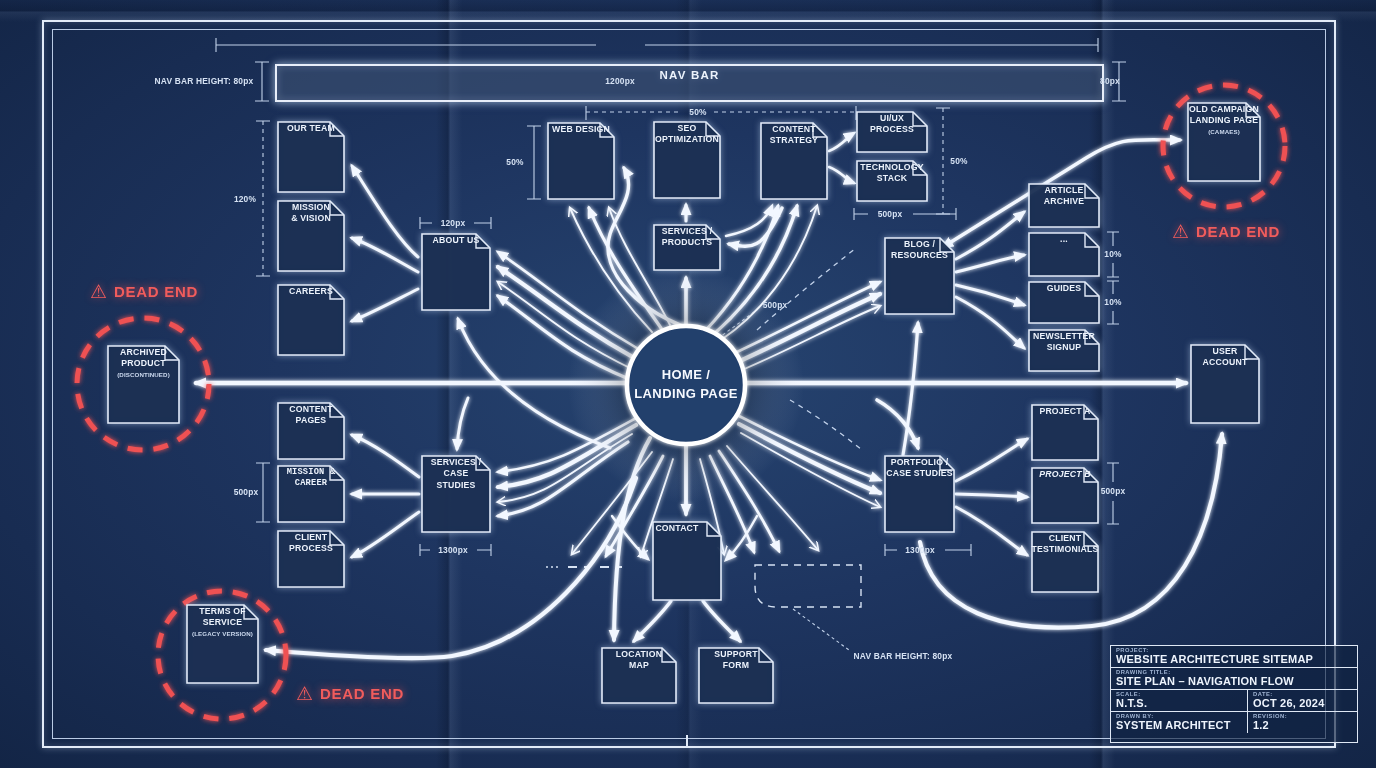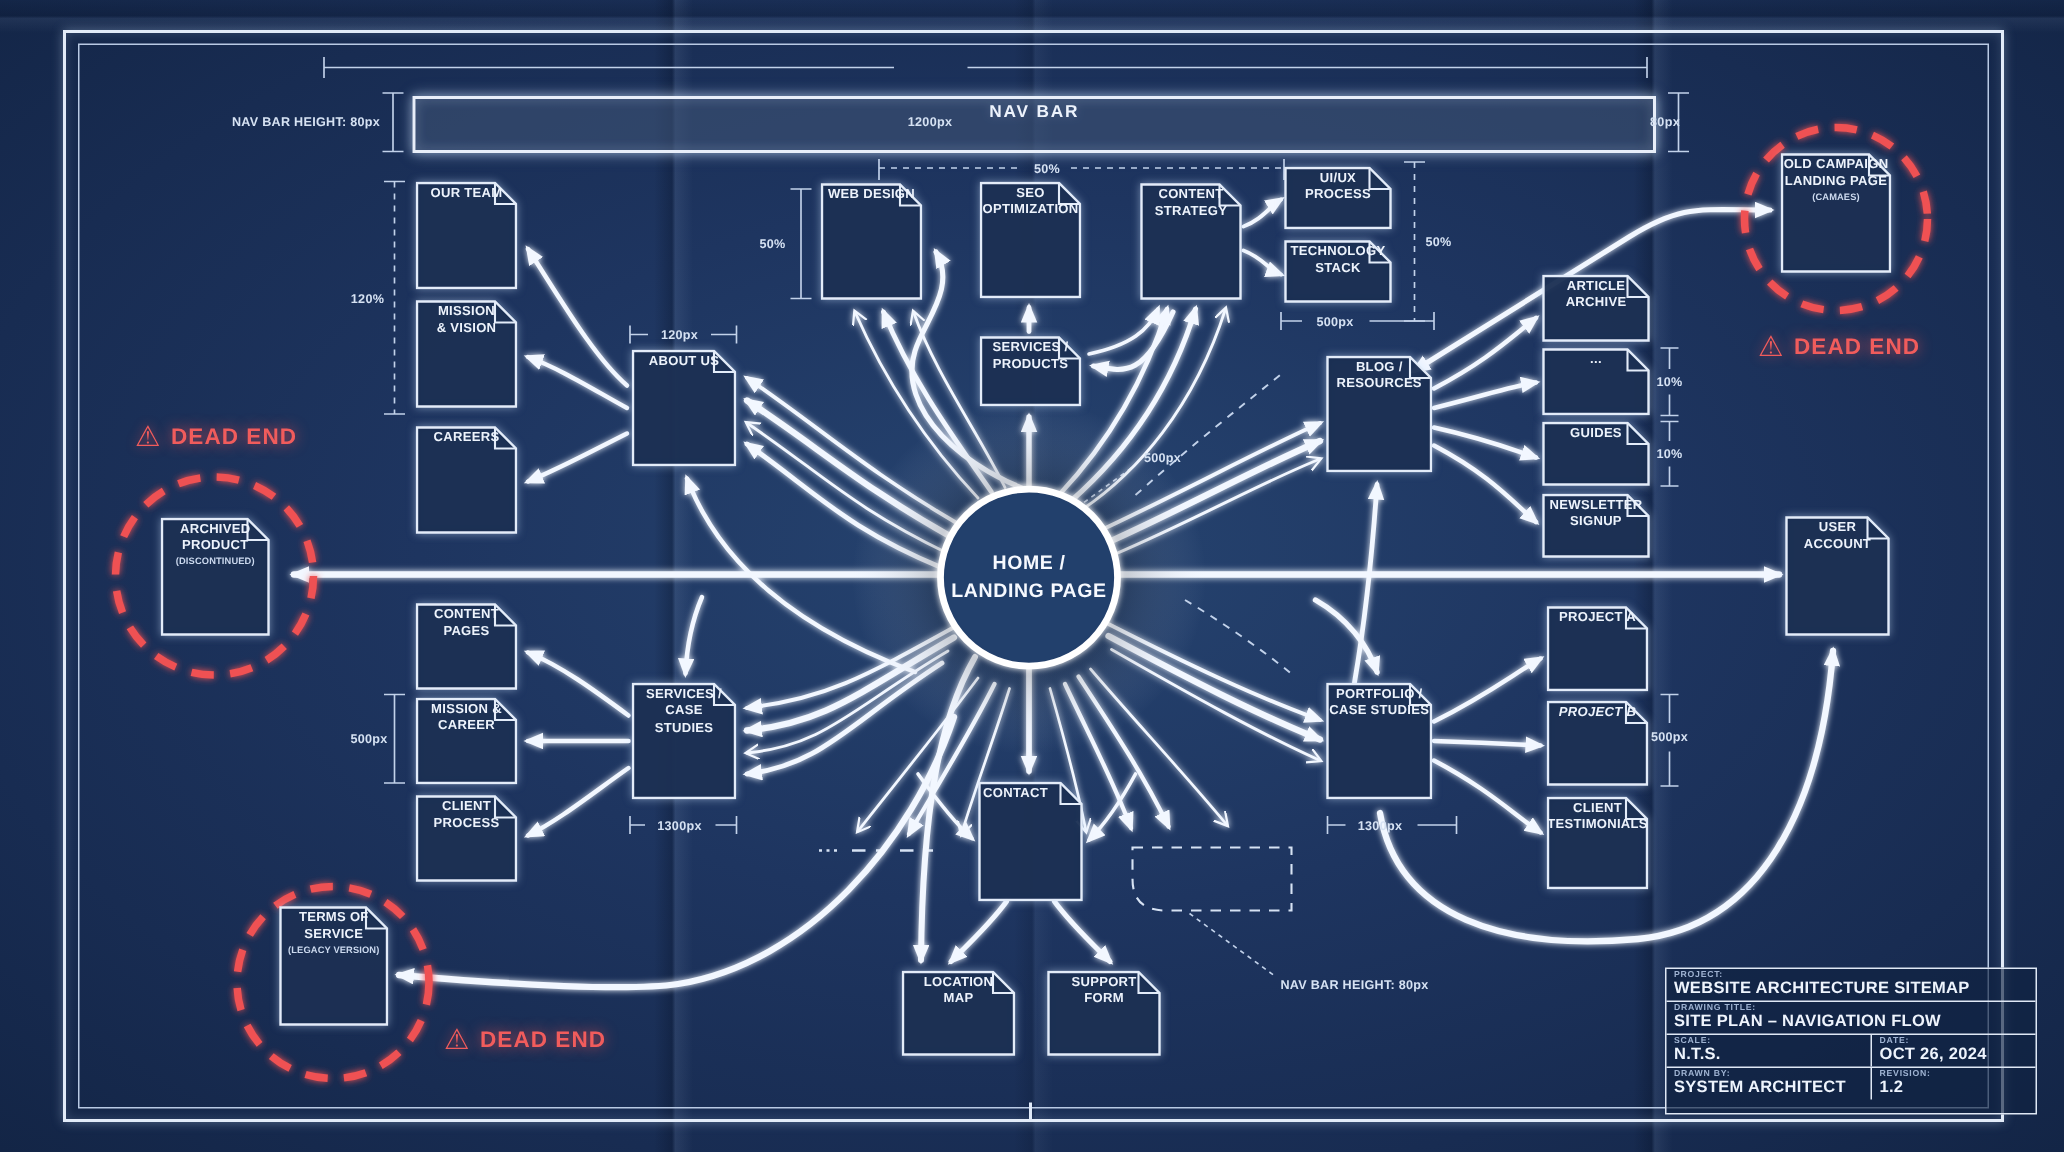--- a/index.html
+++ b/index.html
@@ -255,21 +255,21 @@
       <div class="node" style="left: 277px; top: 402px; width: 68px; height: 58px;">
         <svg width="68" height="58" viewBox="0 0 68 58" style="position:absolute;left:0;top:0">
           <path d="M1,1 H53 L67,15 V57 H1 Z" fill="rgba(22,42,78,0.93)" stroke="#e3ecf9" stroke-width="1.6"></path>
           <path d="M53,1 V15 H67" fill="none" stroke="#e3ecf9" stroke-width="1.4"></path>
         </svg>
         <div class="ntext">
           <span class="nlabel">CONTENT
 PAGES</span>
         </div>
       </div>
-      <div class="node" style="left: 277px; top: 465px; width: 68px; height: 58px;">
+      <div class="node" style="left: 277px; top: 465px; width: 68px; height: 58px; font-family: Liberation Mono, monospace;">
         <svg width="68" height="58" viewBox="0 0 68 58" style="position:absolute;left:0;top:0">
           <path d="M1,1 H53 L67,15 V57 H1 Z" fill="rgba(22,42,78,0.93)" stroke="#e3ecf9" stroke-width="1.6"></path>
           <path d="M53,1 V15 H67" fill="none" stroke="#e3ecf9" stroke-width="1.4"></path>
         </svg>
         <div class="ntext">
           <span class="nlabel">MISSION &amp;
 CAREER</span>
         </div>
       </div>
       <div class="node" style="left: 277px; top: 530px; width: 68px; height: 58px;">

